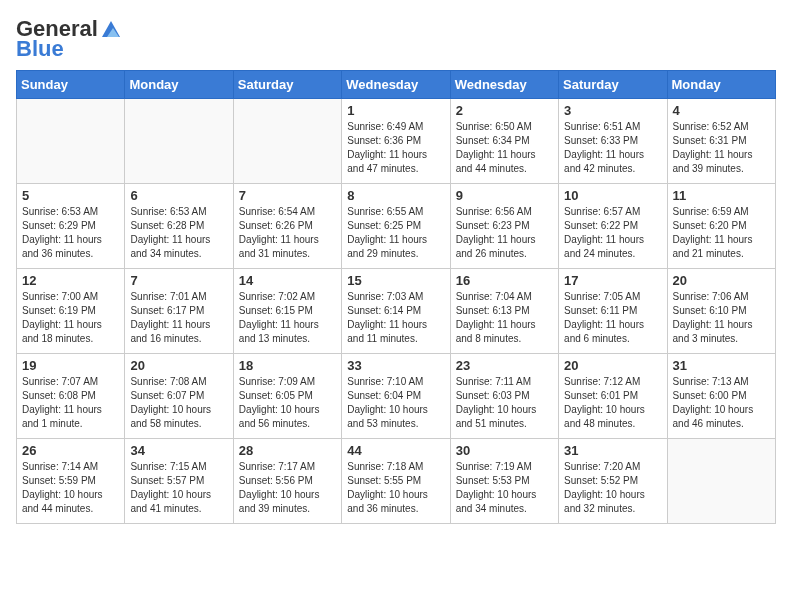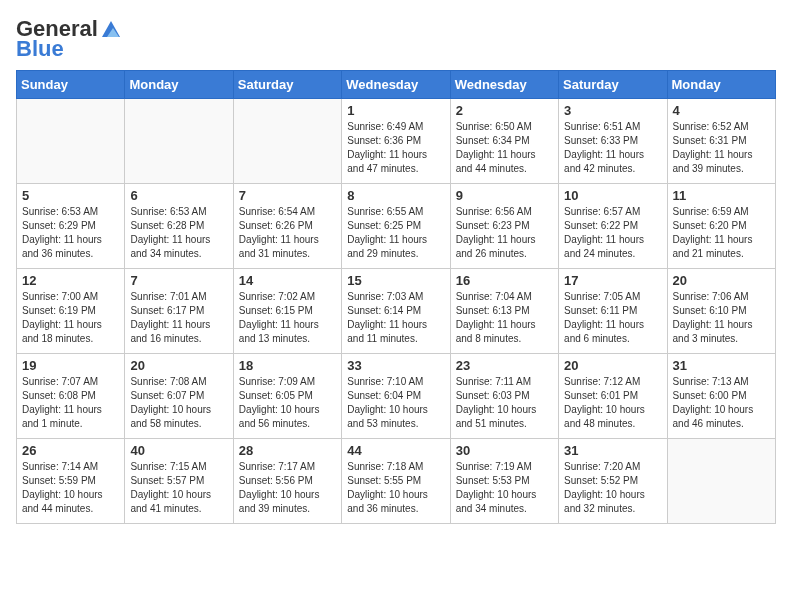--- a/index.html
+++ b/index.html
@@ -217,21 +217,21 @@
           <div class="day-number">31</div>
           <div class="day-info">Sunrise: 7:13 AM<br>Sunset: 6:00 PM<br>Daylight: 10 hours<br>and 46 minutes.</div>
         </td>
       </tr>
       <tr class="week-row">
         <td>
           <div class="day-number">26</div>
           <div class="day-info">Sunrise: 7:14 AM<br>Sunset: 5:59 PM<br>Daylight: 10 hours<br>and 44 minutes.</div>
         </td>
         <td>
-          <div class="day-number">40</div>
+          <div class="day-number">34</div>
           <div class="day-info">Sunrise: 7:15 AM<br>Sunset: 5:57 PM<br>Daylight: 10 hours<br>and 41 minutes.</div>
         </td>
         <td>
           <div class="day-number">28</div>
           <div class="day-info">Sunrise: 7:17 AM<br>Sunset: 5:56 PM<br>Daylight: 10 hours<br>and 39 minutes.</div>
         </td>
         <td>
           <div class="day-number">44</div>
           <div class="day-info">Sunrise: 7:18 AM<br>Sunset: 5:55 PM<br>Daylight: 10 hours<br>and 36 minutes.</div>
         </td>

